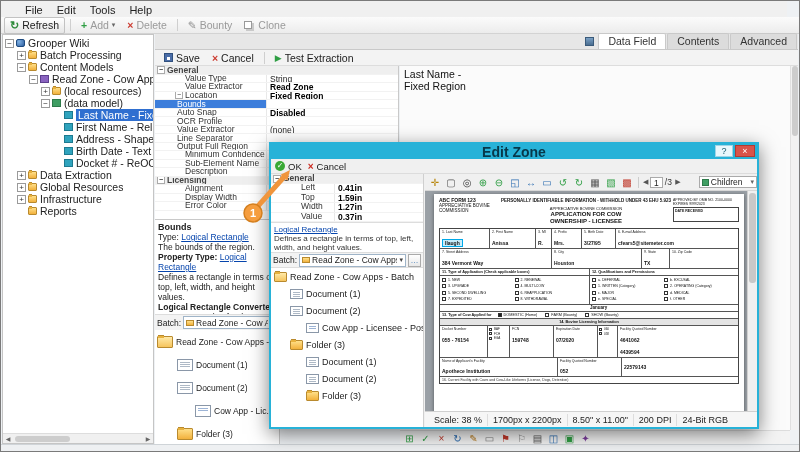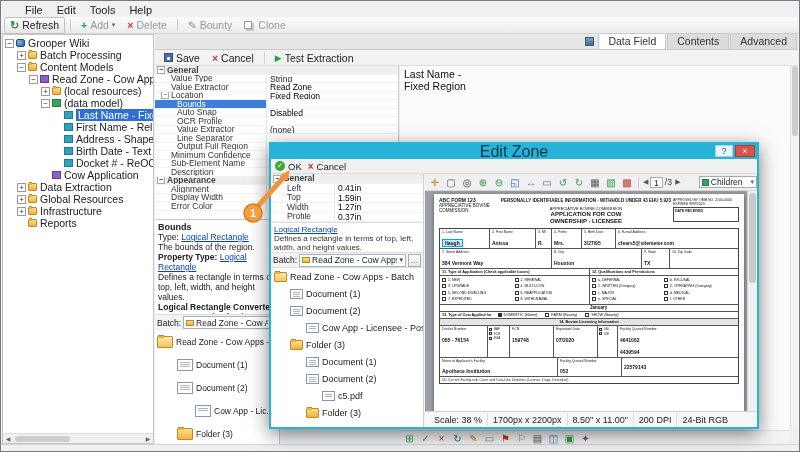--- a/index.html
+++ b/index.html
@@ -60,26 +60,26 @@
   #edtoolbar { position:absolute; left:154px; top:49px; right:1px; height:16px; background:#f3f3f3; border-bottom:1px solid #ddd; display:flex; align-items:center; gap:2px; padding-left:4px; font-size:10.5px; }
   .i-save { width:9px; height:9px; background:#4a6da8; border:1px solid #30507e; position:relative; display:inline-block; }
   .i-save::after { content:""; position:absolute; left:2px; right:2px; bottom:1px; height:3px; background:#fff; }
   .gi-cancel { color:#cc3b30; font-weight:bold; }
   .gi-test { color:#2f9e44; font-size:9px; }
 
   
   .prow { display:flex; height:8.5px; line-height:8.5px; border-bottom:1px solid #f2f2f2; font-size:8.5px; }
   .prow .pl { width:112px; border-right:1px solid #e8e8e8; display:flex; align-items:center; overflow:hidden; white-space:nowrap; color:#333; }
   .prow .pv { flex:1; padding-left:3px; overflow:hidden; white-space:nowrap; color:#222; }
-  .prow.boldv .pv { font-weight:normal; color:#000; }
+  .prow.boldv .pv { font-weight:bold; color:#000; }
   .prow.cat { background:#efefef; }
   .prow.cat .pl { font-weight:bold; color:#444; border-right:none; width:100%; }
   .pexp { flex:0 0 8px; width:8px; height:8px; margin:0 2px; font-size:7px; line-height:6px; text-align:center; border:1px solid #aaa; background:#fff; color:#333; }
   .pexp:empty { visibility:hidden; border:none; }
-  .prow.lv1 .pl { padding-left:4px; } .prow.lv2 .pl { padding-left:10px; }
+  .prow.lv1 .pl { padding-left:18px;align-items:flex-end; } .prow.lv2 .pl { padding-left:10px; }
   .prow.selected .pl { background:#3d7edb; color:#fff; }
   #pgrid { position:absolute; left:154px; top:65px; width:244px; height:153px; background:#fff; border-right:1px solid #c9c9c9; overflow:hidden; }
 
   
   #preview { position:absolute; left:399px; top:65px; right:9px; height:364px; background:#fbfbfb; }
   #preview .ptitle { position:absolute; top:2px; left:0; right:0; text-align:center; font-size:10.5px; color:#555; }
   #preview .flabel { position:absolute; left:4px; top:2px; width:68px; font-size:10.5px; color:#111; line-height:12px; }
   #vscroll { position:absolute; right:1px; top:65px; width:8px; height:364px; background:#f2f2f2; border-left:1px solid #e0e0e0; }
   #vscroll .thumb { position:absolute; top:0; left:1px; width:6px; height:70px; background:#cdcdcd; border-radius:3px; }
 
@@ -101,21 +101,21 @@
   .btrow.lv0{padding-left:2px}.btrow.lv1{padding-left:22px}.btrow.lv2{padding-left:40px}
 
   
   #bottombar { position:absolute; left:399px; top:429px; right:9px; height:16px; background:#f3f3f3; border-top:1px solid #ddd; display:flex; align-items:center; gap:1px; padding-left:2px; }
   .bicon { width:15px; text-align:center; font-size:10px; }
   #statusstrip { position:absolute; left:0; right:0; bottom:0; height:7px; background:#eef0f2; border-top:1px solid #cfd4d8; }
 
   
   #dialog { position:absolute; left:268px; top:141px; width:490px; height:287px; background:#f0f0f0; border:2px solid #27b2d8; box-shadow:0 5px 18px rgba(0,0,0,.5); z-index:20; }
   #dtitle { height:15px; background:#27b2d8; position:relative; display:flex; align-items:center; }
-  #dtitle .ttext { flex:1; text-align:center; font-size:16px; font-weight:normal; color:#07384a; }
+  #dtitle .ttext { flex:1; text-align:center; font-size:14px; font-weight:bold; color:#07384a; }
   .dbtn-help { position:absolute; right:24px; top:1px; width:18px; height:12px; background:#e9f7fc; border:1px solid #9fd4e6; font-size:9px; text-align:center; line-height:11px; color:#155a6e; }
   .dbtn-close { position:absolute; right:2px; top:1px; width:20px; height:12px; background:#d9534a; border:1px solid #b13a33; color:#fff; font-size:9px; line-height:11px; text-align:center; }
   #dtoolbar { height:15px; background:#f0f0f0; border-bottom:1px solid #dcdcdc; display:flex; align-items:center; gap:6px; padding-left:4px; font-size:9.5px; }
   .dtb { display:flex; align-items:center; gap:3px; }
   .okicon { width:10px; height:10px; border-radius:50%; background:#39a935; color:#fff; font-size:8px; line-height:10px; text-align:center; }
   .cancelicon { color:#cc2a20; font-weight:bold; font-size:10px; }
   #dbody { position:absolute; top:30px; left:0; right:0; bottom:0; }
   #dleft { position:absolute; left:0; top:0; width:153px; bottom:0; border-right:1px solid #cfcfcf; background:#fff; }
   #dgrid { position:absolute; left:0; right:0; top:0; height:48px; overflow:hidden; background:#fff; }
   #dgrid .prow { height:9.5px; line-height:9.5px; }
@@ -267,25 +267,20 @@
         <div class="navrow lv4 ic-field">
           <span class="exp"></span>
           <span class="nicon"></span>
           <span class="nlabel">Birth Date - Text Region</span>
         </div>
         <div class="navrow lv4 ic-field">
           <span class="exp"></span>
           <span class="nicon"></span>
           <span class="nlabel">Docket # - ReOCR Zone</span>
         </div>
-        <div class="navrow lv3 ic-model">
-          <span class="exp"></span>
-          <span class="nicon"></span>
-          <span class="nlabel">Cow Application</span>
-        </div>
         <div class="navrow lv1 ic-folderg">
           <span class="exp">+</span>
           <span class="nicon"></span>
           <span class="nlabel">Data Extraction</span>
         </div>
         <div class="navrow lv1 ic-folderg">
           <span class="exp">+</span>
           <span class="nicon"></span>
           <span class="nlabel">Global Resources</span>
         </div>
@@ -420,21 +415,21 @@
       <div class="prow lv1">
         <span class="pl">
           <span class="pexp"></span>
           <span class="plt">Description</span>
         </span>
         <span class="pv"></span>
       </div>
       <div class="prow cat">
         <span class="pl">
           <span class="pexp">−</span>
-          <span class="plt">Appearance</span>
+          <span class="plt">Licensing</span>
         </span>
 
       </div>
       <div class="prow lv1">
         <span class="pl">
           <span class="pexp"></span>
           <span class="plt">Alignment</span>
         </span>
         <span class="pv"></span>
       </div>
@@ -565,21 +560,21 @@
             <div class="prow lv1 boldv">
               <span class="pl">
                 <span class="pexp"></span>
                 <span class="plt">Width</span>
               </span>
               <span class="pv">1.27in</span>
             </div>
             <div class="prow lv1 boldv">
               <span class="pl">
                 <span class="pexp"></span>
-                <span class="plt">Profile</span>
+                <span class="plt">Value</span>
               </span>
               <span class="pv">0.37in</span>
             </div>
           </div>
         <div id="dhelp">
           <span class="hp-link">Logical Rectangle</span>
           <div>Defines a rectangle in terms of top, left, width, and height values.</div>
         </div>
         <div id="dbatchrow">
           <span>Batch:</span>
@@ -612,24 +607,20 @@
               <span class="nicon"></span>
               <span class="nlabel">Folder (3)</span>
             </div>
             <div class="dtrow lv2 ic-doc">
               <span class="nicon"></span>
               <span class="nlabel">Document (1)</span>
             </div>
             <div class="dtrow lv2 ic-doc">
               <span class="nicon"></span>
               <span class="nlabel">Document (2)</span>
-            </div>
-            <div class="dtrow lv3 ic-page">
-              <span class="nicon"></span>
-              <span class="nlabel">c5.pdf</span>
             </div>
             <div class="dtrow lv2 ic-folder">
               <span class="nicon"></span>
               <span class="nlabel">Folder (3)</span>
             </div>
           </div>
       </div>
       <div id="dright">
         <div id="vtoolbar">
           <span id="vicons" style="display:flex;align-items:center">

